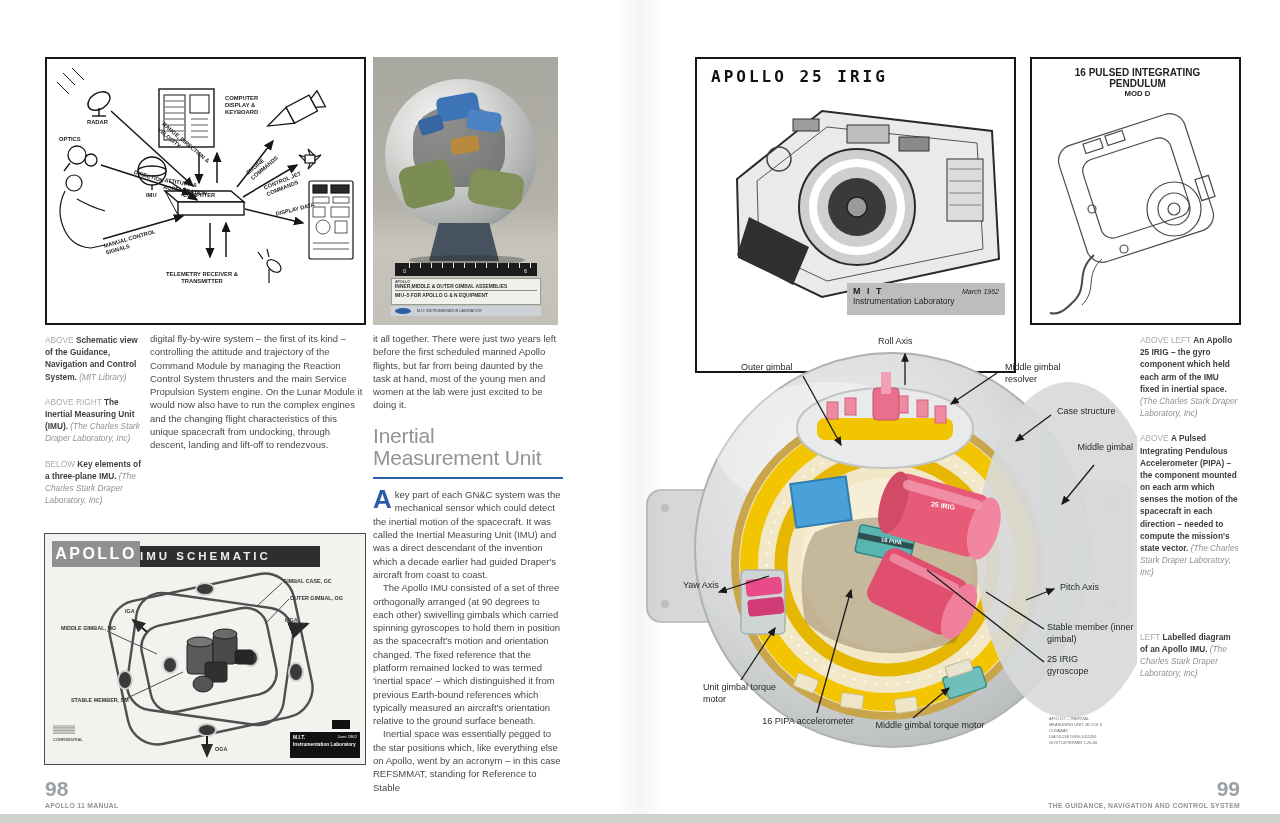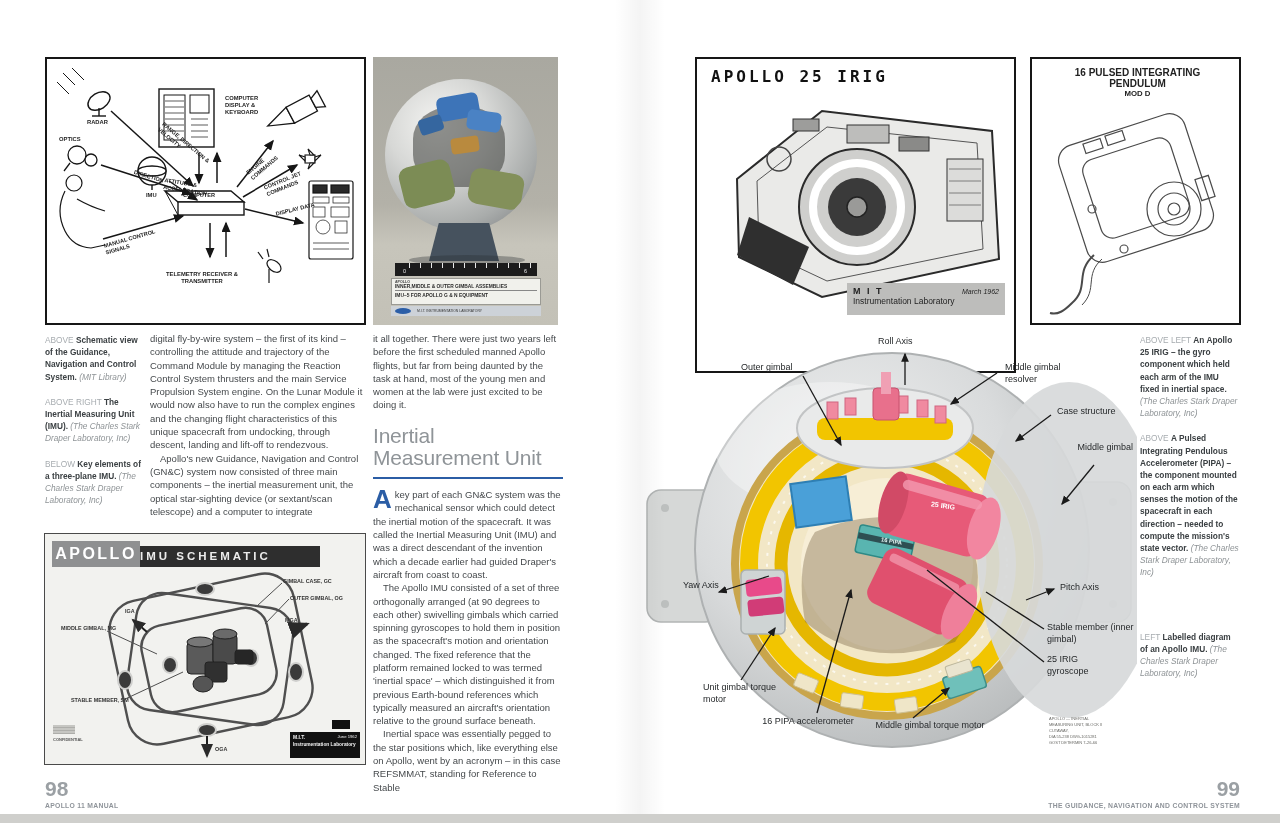--- a/index.html
+++ b/index.html
@@ -214,21 +214,20 @@
     </div>
     <div class="cap">
       <span class="lab">BELOW</span>
       <span class="txt">Key elements of a three-plane IMU.</span>
       <span class="cr">(The Charles Stark Draper Laboratory, Inc)</span>
     </div>
   </div>
 
   <div class="abs body-col" style="left:150px;top:332px;width:214px;">
     <p>digital fly-by-wire system – the first of its kind – controlling the attitude and trajectory of the Command Module by managing the Reaction Control System thrusters and the main Service Propulsion System engine. On the Lunar Module it would now also have to run the complex engines and the changing flight characteristics of this unique spacecraft from undocking, through descent, landing and lift-off to rendezvous.</p>
-    <p class="ind">Apollo's new Guidance, Navigation and Control (GN&amp;C) system now consisted of three main components – the inertial measurement unit, the optical star-sighting device (or sextant/scan telescope) and a computer to integrate</p>
   </div>
 
   <div class="abs" style="left:44px;top:533px;width:322px;height:232px;background:#f2f2ef;border:1px solid #4a4a4a;">
     <div class="abs" style="left:7px;top:7px;width:88px;height:26px;background:#8f9091;color:#fff;font-weight:bold;font-size:16px;letter-spacing:2.5px;text-align:center;line-height:26px;z-index:2;">APOLLO</div>
     <div class="abs" style="left:95px;top:12px;width:180px;height:21px;background:#2e2e2e;color:#ececec;font-weight:bold;font-size:11.5px;letter-spacing:3px;text-align:left;line-height:21px;z-index:1;">IMU SCHEMATIC</div>
     <svg width="320" height="230" viewBox="0 0 320 230" style="position:absolute;left:0;top:0;">
       <defs>
         <marker id="ah2" markerWidth="8" markerHeight="8" refX="6" refY="3" orient="auto">
             <path d="M0,0L7,3L0,6Z" fill="#2a2a2a"></path>
           </marker>

